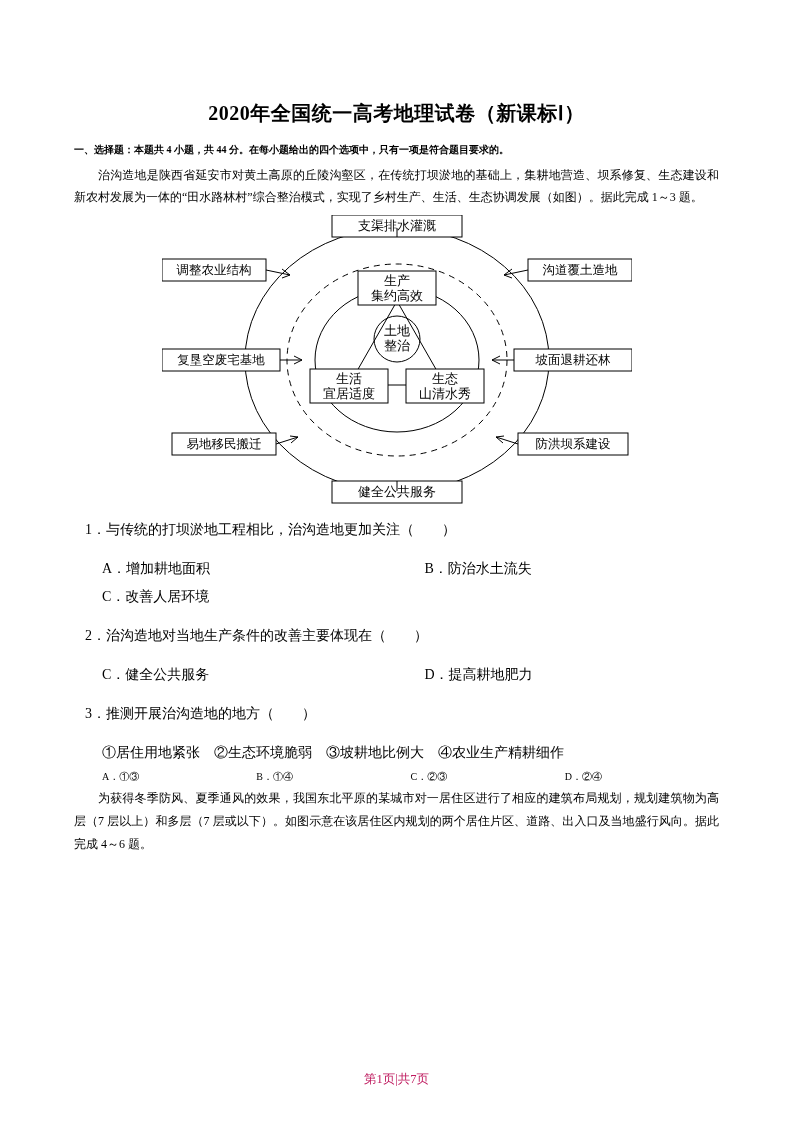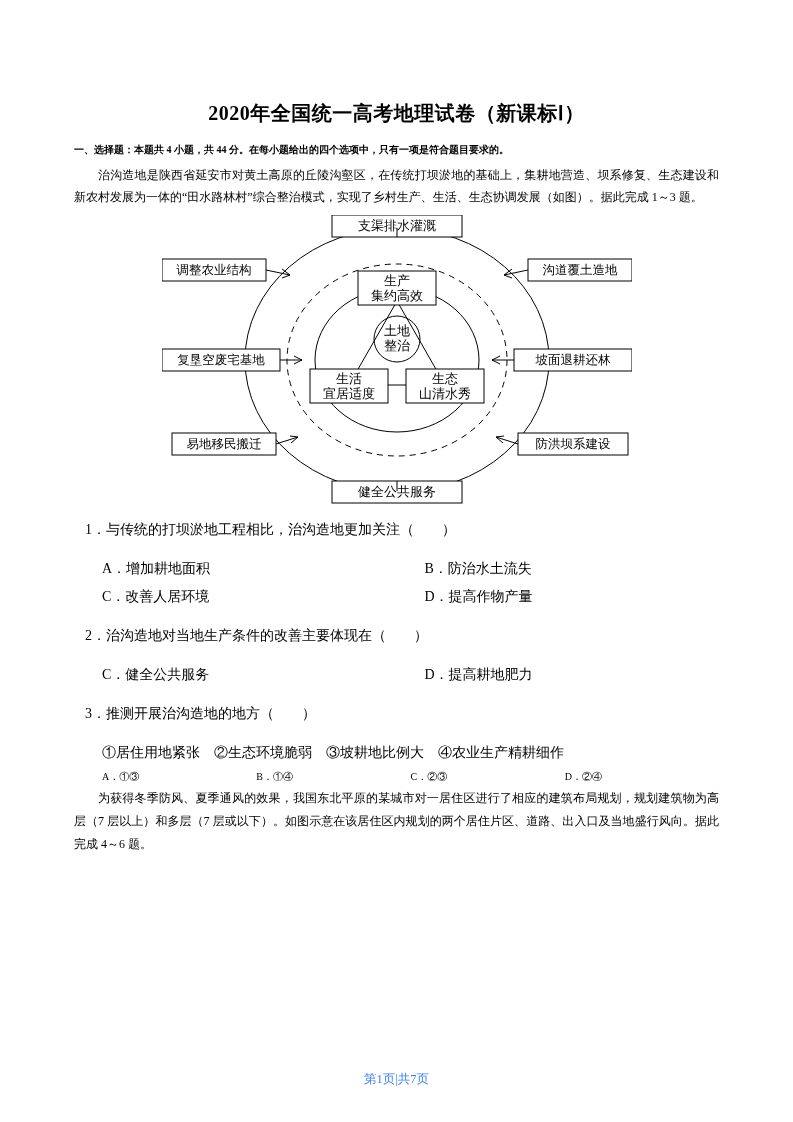--- a/index.html
+++ b/index.html
@@ -85,21 +85,21 @@
     justify-content: center;
     margin: 6px 0 8px 0;
   }
   .footer {
     position: absolute;
     left: 0;
     bottom: 34px;
     width: 100%;
     text-align: center;
     font-size: 12.5px;
-    color: #3b82f6;
+    color: #be185d;
     font-family: "Liberation Serif", serif;
   }
   .diagram {
     display: block;
   }
   .dg-text {
     font-family: "Liberation Serif", serif;
     font-size: 13px;
     fill: #000;
   }
@@ -207,21 +207,20 @@
 
   <p class="q-line">
     <span class="q-num">1．</span><span>与传统的打坝淤地工程相比，治沟造地更加关注（　　）</span>
   </p>
   <div class="opts">
     <div class="opt">A．增加耕地面积</div>
     <div class="opt">B．防治水土流失</div>
   </div>
   <div class="opts">
     <div class="opt">C．改善人居环境</div>
-    <div class="opt">D．提高作物产量</div>
   </div>
 
   <p class="q-line">
     <span class="q-num">2．</span><span>治沟造地对当地生产条件的改善主要体现在（　　）</span>
   </p>
   <div class="opts">
     <div class="opt">C．健全公共服务</div>
     <div class="opt">D．提高耕地肥力</div>
   </div>
 

